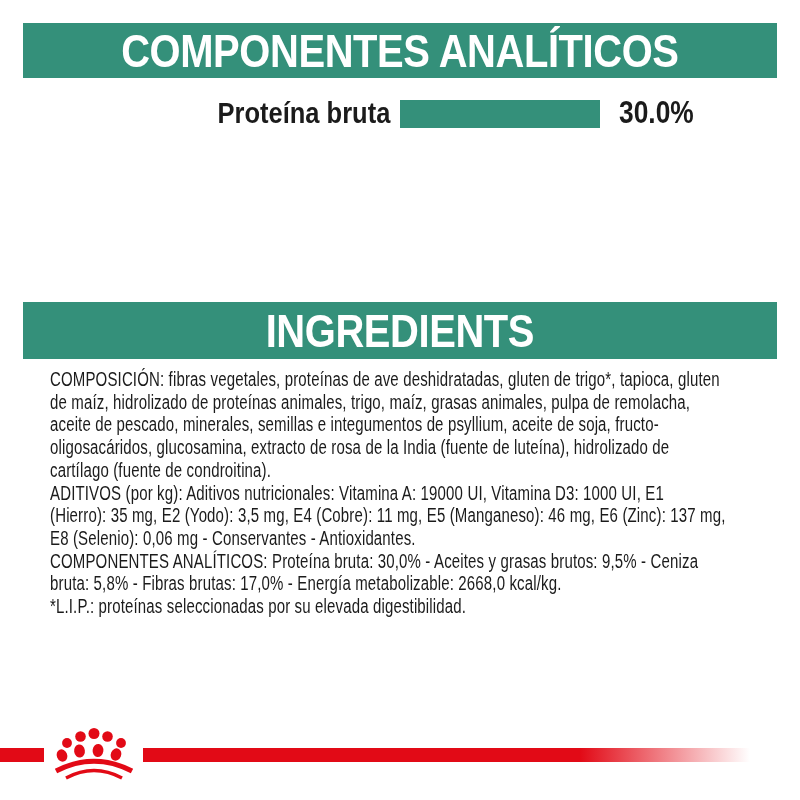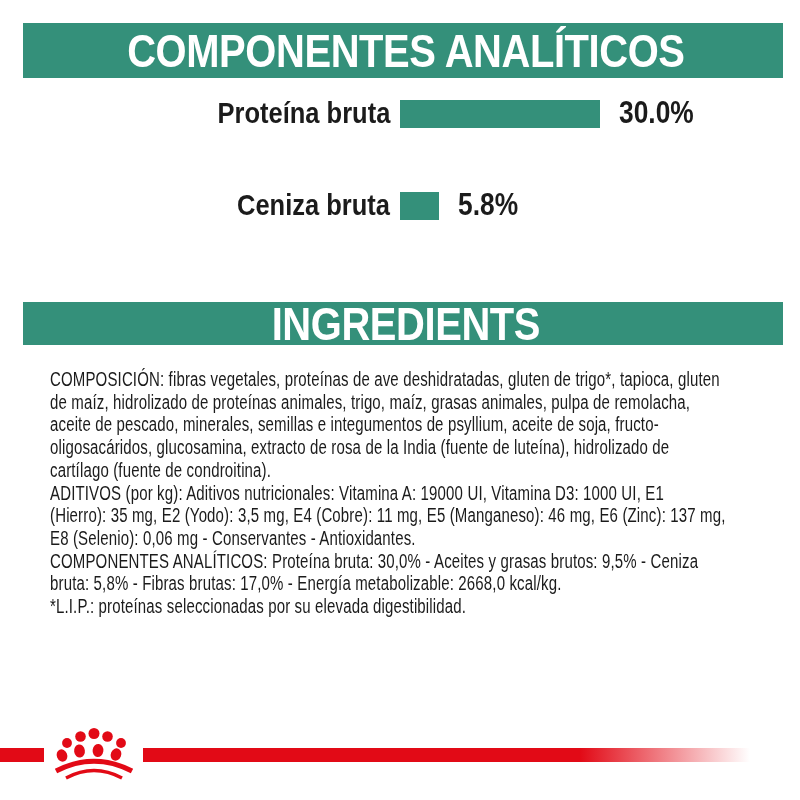--- a/index.html
+++ b/index.html
@@ -1,20 +1,20 @@
 <!DOCTYPE html>
 <html><head>
 <meta charset="utf-8">
 <style>
   html,body{margin:0;padding:0;background:#ffffff;}
   #page{position:relative;width:800px;height:800px;background:#ffffff;overflow:hidden;
         font-family:"Liberation Sans",sans-serif;color:#1b1b1b;}
 
   
-  .banner{position:absolute;left:23px;width:754px;display:flex;align-items:center;justify-content:center;padding-left:6px;}
+  .banner{position:absolute;left:23px;width:754px;display:flex;align-items:center;justify-content:center;}
   .banner-title{color:#ffffff;font-weight:bold;font-size:47px;letter-spacing:-0.5px;
                 white-space:nowrap;transform:scaleX(0.85);transform-origin:center center;}
 
   
   #chart{position:absolute;left:0;top:100px;width:800px;height:170px;}
   .crow{position:absolute;left:0;width:800px;height:28px;}
   .crow .lbl{position:absolute;right:410px;top:50%;transform:translateY(-54%) scaleX(0.85);
              transform-origin:right center;font-weight:bold;font-size:30px;white-space:nowrap;}
   .crow .bar{position:absolute;top:0;height:28px;}
   .crow .val{position:absolute;top:50%;transform:translateY(-54%) scaleX(0.85);
@@ -36,28 +36,23 @@
   <div class="banner" style="top:23px;height:55px;background:#34907A;">
     <div class="banner-title">COMPONENTES ANALÍTICOS</div>
   </div>
 
   <div id="chart">
       <div class="crow" style="top: 0px;">
         <span class="lbl">Proteína bruta</span>
         <div class="bar" style="left: 400px; width: 200px; background: rgb(52, 144, 122);"></div>
         <span class="val" style="left: 619px;">30.0%</span>
       </div>
-      <div class="crow" style="top: 92px;">
-        <span class="lbl">Ceniza bruta</span>
-        <div class="bar" style="left: 400px; width: 39px; background: rgb(52, 144, 122);"></div>
-        <span class="val" style="left: 458px;">5.8%</span>
-      </div>
     </div>
 
-  <div class="banner" style="top:302px;height:43px;background:#34907A;">
+  <div class="banner" style="top:302px;height:57px;background:#34907A;">
     <div class="banner-title">INGREDIENTS</div>
   </div>
 
   <div id="ingredients-text">
       <div class="tline">COMPOSICIÓN: fibras vegetales, proteínas de ave deshidratadas, gluten de trigo*, tapioca, gluten</div>
       <div class="tline">de maíz, hidrolizado de proteínas animales, trigo, maíz, grasas animales, pulpa de remolacha,</div>
       <div class="tline">aceite de pescado, minerales, semillas e integumentos de psyllium, aceite de soja, fructo-</div>
       <div class="tline">oligosacáridos, glucosamina, extracto de rosa de la India (fuente de luteína), hidrolizado de</div>
       <div class="tline">cartílago (fuente de condroitina).</div>
       <div class="tline">ADITIVOS (por kg): Aditivos nutricionales: Vitamina A: 19000 UI, Vitamina D3: 1000 UI, E1</div>

